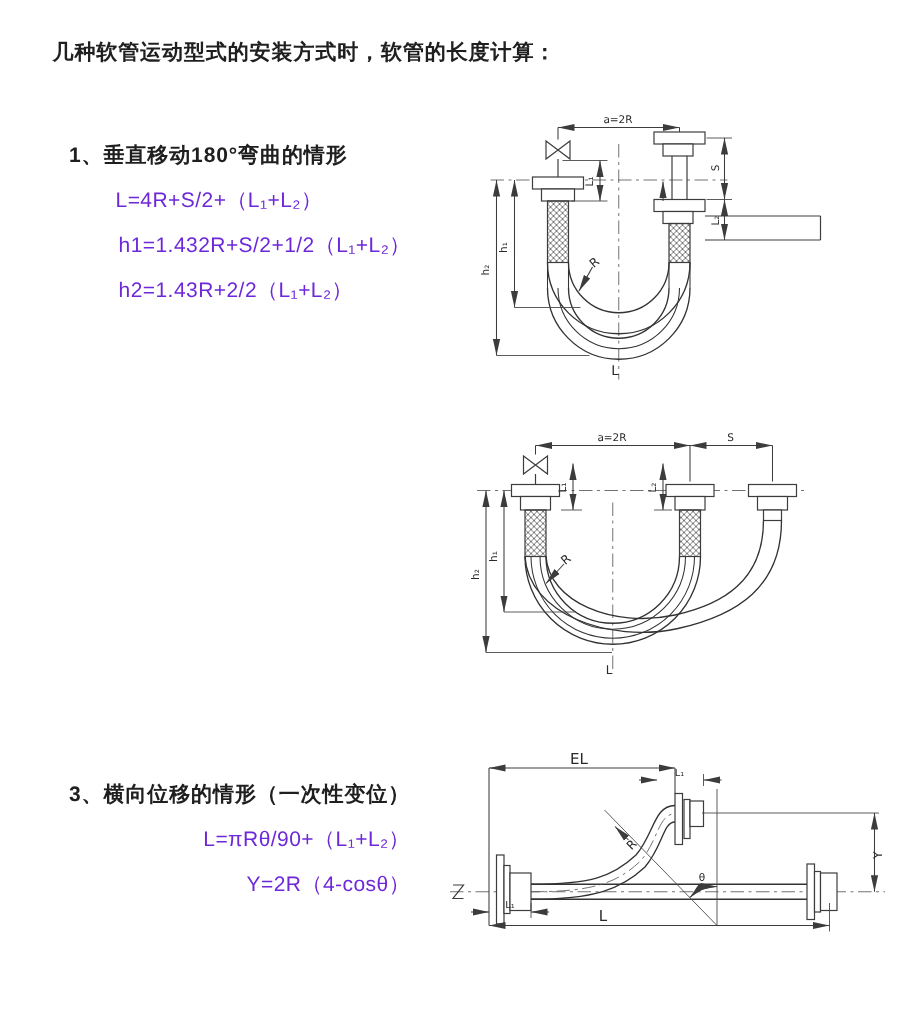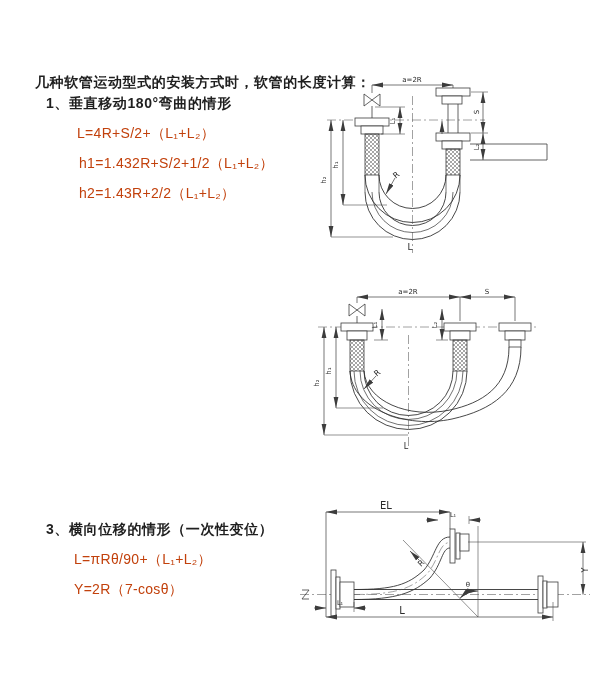--- a/index.html
+++ b/index.html
@@ -4,30 +4,30 @@
 <style>
   html,body{margin:0;padding:0;}
   body{
     width:600px;height:675px;background:#ffffff;position:relative;
     font-family:"Liberation Sans","DejaVu Sans",sans-serif;
     -webkit-font-smoothing:antialiased;
   }
   .page{position:absolute;inset:0;background:#fff;overflow:hidden;}
   .doc-title{
     position:absolute;left:35px;top:26px;
-    font-size:14px;font-weight:600;color:#1f1f1f;letter-spacing:.6px;white-space:nowrap;margin-top:48px;
+    font-size:14px;font-weight:600;color:#1f1f1f;letter-spacing:.6px;white-space:nowrap;
   }
   .sec{position:absolute;left:46px;color:#1f1f1f;}
   #sec1{top:94px;} #sec2{top:300px;} #sec3{top:520px;}
   .sec-heading{font-size:14px;font-weight:600;letter-spacing:.6px;line-height:18px;white-space:nowrap;}
-  .formula{font-size:14px;line-height:17px;margin-top:13px;letter-spacing:.3px;color:#c2410c;white-space:nowrap;}
+  .formula{font-size:14px;line-height:17px;margin-top:13px;letter-spacing:.3px;color:#6d28d9;white-space:nowrap;}
   .formula:first-of-type{margin-top:12px;}
   .ind-a{margin-left:31px;}   
   .ind-b{margin-left:33px;}   
-  .ind-c{margin-left:28px;}   
+  .ind-c{margin-left:40px;text-align:right;}   
   .diagram{position:absolute;}
   #dia1{left:315px;top:70px;}
   #dia2{left:308px;top:283px;}
   #dia3{left:298px;top:498px;}
   svg{display:block;}
   svg .ln{stroke:#3c3c3c;fill:none;stroke-width:.8;}
   svg .thin{stroke:#4a4a4a;fill:none;stroke-width:.6;}
   svg .dim{stroke:#3c3c3c;fill:none;stroke-width:.7;}
   svg .hose{stroke:#333;fill:none;stroke-width:.9;}
   svg .cl{stroke:#555;fill:none;stroke-width:.55;stroke-dasharray:9 3 2 3;}
@@ -47,21 +47,21 @@
     <div class="sec-heading">1、垂直移动180°弯曲的情形</div>
     <div class="formula ind-a">L=4R+S/2+（L₁+L₂）</div>
     <div class="formula ind-b">h1=1.432R+S/2+1/2（L₁+L₂）</div>
     <div class="formula ind-b">h2=1.43R+2/2（L₁+L₂）</div>
   </div>
 
 
   <div class="sec" id="sec3">
     <div class="sec-heading">3、横向位移的情形（一次性变位）</div>
     <div class="formula ind-c">L=πRθ/90+（L₁+L₂）</div>
-    <div class="formula ind-c">Y=2R（7-cosθ）</div>
+    <div class="formula ind-c">Y=2R（4-cosθ）</div>
   </div>
 
   <div class="diagram" id="dia1">
     <svg width="250" height="190" viewBox="0 0 250 190">
       <defs>
         <marker id="arr1" viewBox="0 0 11 6" refX="11" refY="3" markerWidth="11" markerHeight="6" markerUnits="userSpaceOnUse" orient="auto-start-reverse">
           <path d="M11,3 L0,0.6 L0,5.4 Z" fill="#3c3c3c"></path>
         </marker>
         <pattern id="p1" width="4" height="4" patternUnits="userSpaceOnUse">
           <path d="M0,0 L4,4 M4,0 L0,4" stroke="#6a6a6a" stroke-width=".6"></path>

